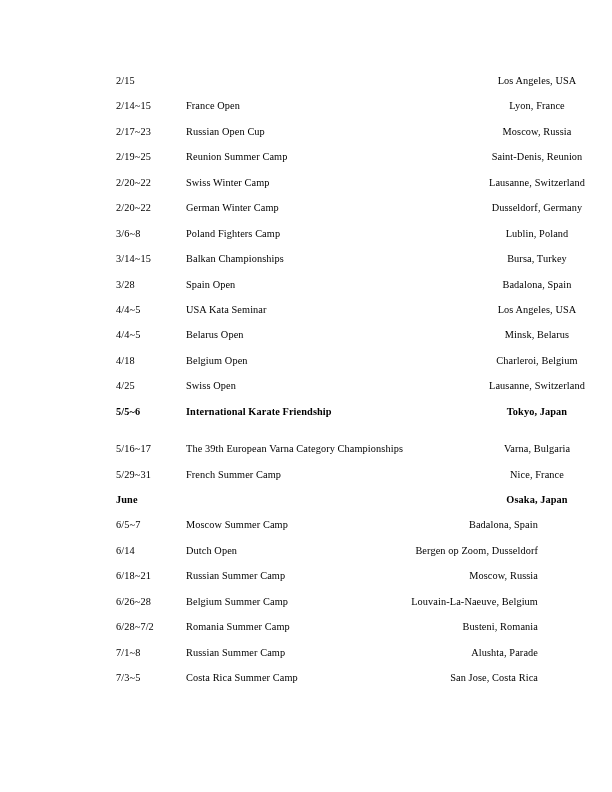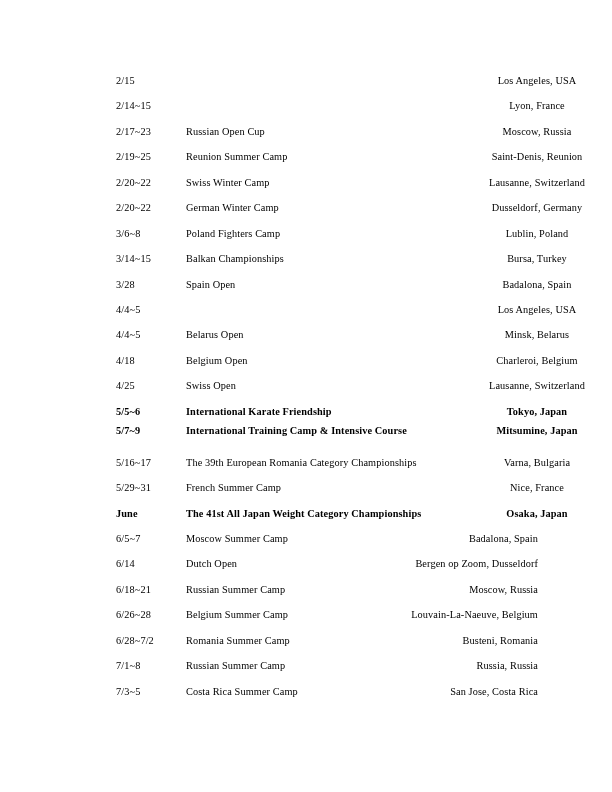--- a/index.html
+++ b/index.html
@@ -80,20 +80,21 @@
 <body>
 
 <div id="page">
   <div id="schedule-table">
       <div class="row">
         <span class="cell col-date">2/15</span>
         <span class="cell col-loc-left">Los Angeles, USA</span>
       </div>
       <div class="row">
         <span class="cell col-date">2/14~15</span>
+        <span class="cell col-event">France Open</span>
         <span class="cell col-loc-left">Lyon, France</span>
       </div>
       <div class="row">
         <span class="cell col-date">2/17~23</span>
         <span class="cell col-event">Russian Open Cup</span>
         <span class="cell col-loc-left">Moscow, Russia</span>
       </div>
       <div class="row">
         <span class="cell col-date">2/19~25</span>
         <span class="cell col-event">Reunion Summer Camp</span>
@@ -119,20 +120,21 @@
         <span class="cell col-loc-left">Bursa, Turkey</span>
         <span class="cell col-event">Balkan Championships</span>
       </div>
       <div class="row">
         <span class="cell col-date">3/28</span>
         <span class="cell col-event">Spain Open</span>
         <span class="cell col-loc-left">Badalona, Spain</span>
       </div>
       <div class="row">
         <span class="cell col-date">4/4~5</span>
+        <span class="cell col-event">USA Kata Seminar</span>
         <span class="cell col-loc-left">Los Angeles, USA</span>
       </div>
       <div class="row">
         <span class="cell col-date">4/4~5</span>
         <span class="cell col-event">Belarus Open</span>
         <span class="cell col-loc-left">Minsk, Belarus</span>
       </div>
       <div class="row">
         <span class="cell col-date">4/18</span>
         <span class="cell col-event">Belgium Open</span>
@@ -141,39 +143,33 @@
       <div class="row">
         <span class="cell col-date">4/25</span>
         <span class="cell col-event">Swiss Open</span>
         <span class="cell col-loc-left">Lausanne, Switzerland</span>
       </div>
       <div class="row bold">
         <span class="cell col-date">5/5~6</span>
         <span class="cell col-event">International Karate Friendship</span>
         <span class="cell col-loc-left">Tokyo, Japan</span>
       </div>
-      <div class="row bold tight">
-        <span class="cell col-date">5/7~9</span>
-        <span class="cell col-event">International Training Camp &amp; Intensive Course</span>
-        <span class="cell col-loc-left">Mitsumine, Japan</span>
-      </div>
       <div class="spacer-sm"></div>
       <div class="row">
         <span class="cell col-date">5/16~17</span>
-        <span class="cell col-event">The 39th European Romania Category Championships</span>
+        <span class="cell col-event">The 39th European Varna Category Championships</span>
         <span class="cell col-loc-left">Varna, Bulgaria</span>
       </div>
       <div class="row">
         <span class="cell col-date">5/29~31</span>
         <span class="cell col-event">French Summer Camp</span>
         <span class="cell col-loc-left">Nice, France</span>
       </div>
       <div class="row bold">
         <span class="cell col-date">June</span>
-        <span class="cell col-event">The 41st All Japan Weight Category Championships</span>
         <span class="cell col-loc-left">Osaka, Japan</span>
       </div>
       <div class="row">
         <span class="cell col-date">6/5~7</span>
         <span class="cell col-event">Moscow Summer Camp</span>
         <span class="cell col-loc-right">Badalona, Spain</span>
       </div>
       <div class="row">
         <span class="cell col-date">6/14</span>
         <span class="cell col-event">Dutch Open</span>
@@ -190,21 +186,21 @@
         <span class="cell col-loc-right">Louvain-La-Naeuve, Belgium</span>
       </div>
       <div class="row">
         <span class="cell col-date">6/28~7/2</span>
         <span class="cell col-event">Romania Summer Camp</span>
         <span class="cell col-loc-right">Busteni, Romania</span>
       </div>
       <div class="row">
         <span class="cell col-date">7/1~8</span>
         <span class="cell col-event">Russian Summer Camp</span>
-        <span class="cell col-loc-right">Russia, Russia</span>
+        <span class="cell col-loc-right">Alushta, Parade</span>
       </div>
       <div class="row">
         <span class="cell col-date">7/3~5</span>
         <span class="cell col-event">Costa Rica Summer Camp</span>
         <span class="cell col-loc-right">San Jose, Costa Rica</span>
       </div>
     </div>
 </div>
 
 </body></html>

